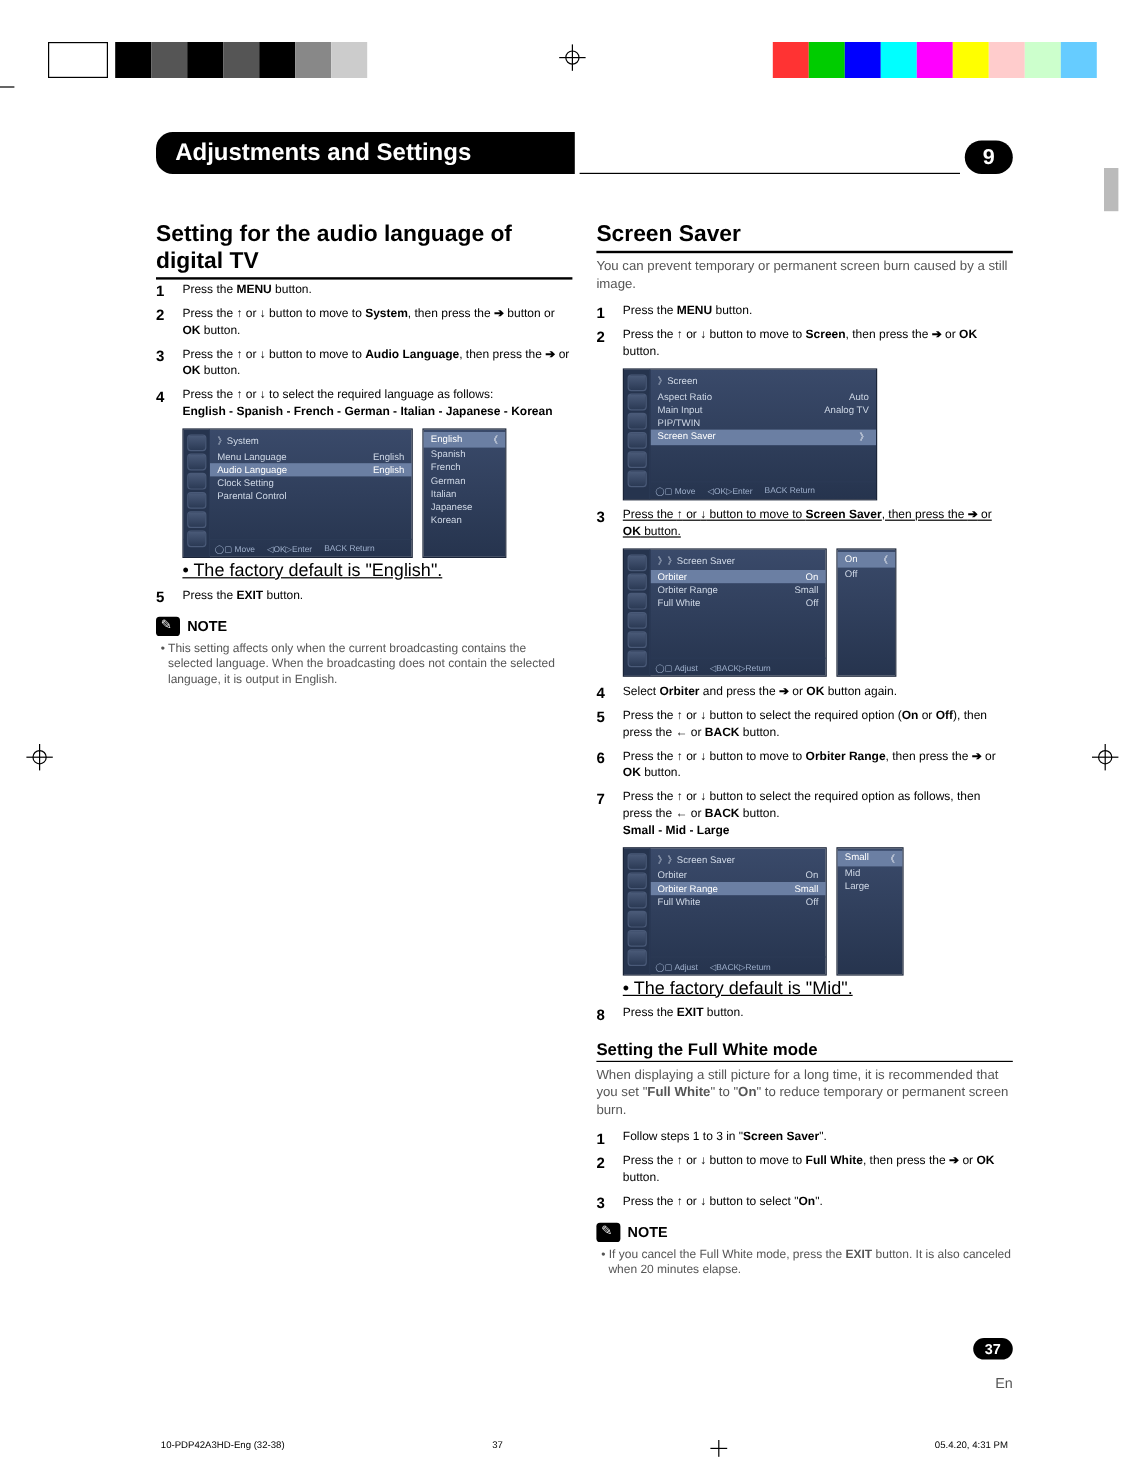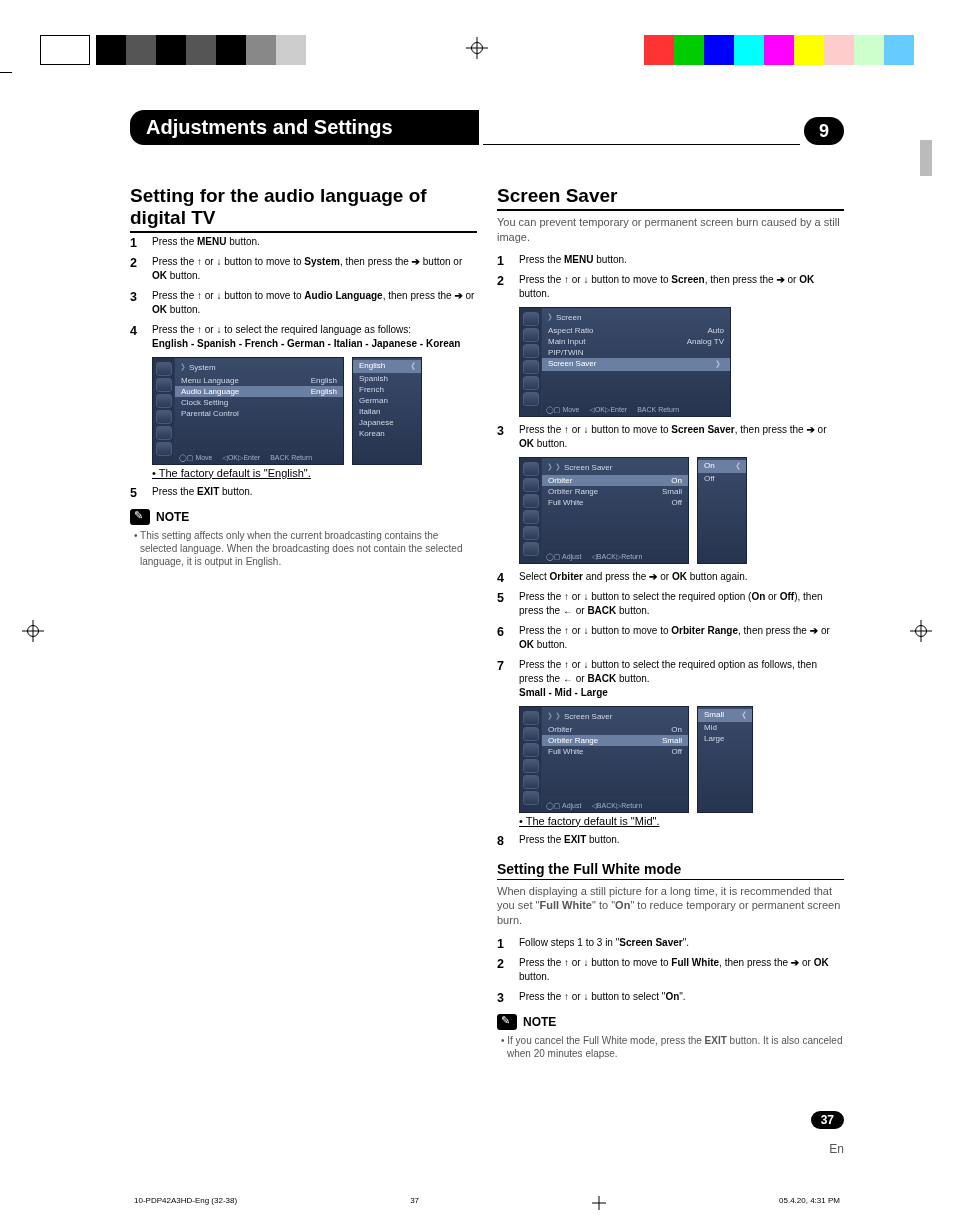--- a/index.html
+++ b/index.html
@@ -40,21 +40,21 @@
   .columns { display: flex; gap: 20px; justify-content: center; }
   .col { flex: 1; min-width: 0; }
 
   h2 { font-size: 19px; font-weight: bold; color: #000; margin-bottom: 2px; border-bottom: 2px solid #000; padding-bottom: 2px; line-height: 1.15; }
   h3 { font-size: 14px; font-weight: bold; margin-top: 14px; margin-bottom: 2px; border-bottom: 1.5px solid #000; padding-bottom: 2px; }
   p.intro { font-size: 11px; color: #555; line-height: 1.35; margin: 4px 0 8px; }
   ol.steps { list-style: none; counter-reset: step; }
   ol.steps > li { counter-increment: step; font-size: 10px; line-height: 1.4; padding-left: 22px; position: relative; margin-bottom: 6px; }
   ol.steps > li::before { content: counter(step); position: absolute; left: 0; top: 0; font-weight: bold; font-size: 12.5px; }
   ol.steps b { font-weight: bold; }
-  .subnote { font-size: 11px; margin-left: 22px; margin-top: -4px; margin-bottom: 6px; }
+  .subnote { font-size: 15px; margin-left: 22px; margin-top: -4px; margin-bottom: 6px; }
   .subnote.underline { text-decoration: underline; }
 
   .note-row { display: flex; align-items: center; gap: 6px; margin-top: 10px; }
   .note-icon { width: 20px; height: 16px; background: #000; border-radius: 3px; position: relative; }
   .note-icon::after { content: "✎"; color: #fff; position: absolute; font-size: 11px; left: 4px; top: 0; }
   .note-label { font-weight: bold; font-size: 12px; }
   .note-text { font-size: 10px; color: #555; line-height: 1.3; margin-top: 4px; padding-left: 10px; text-indent: -6px; }
 
   
   .osd-wrap { display: flex; gap: 8px; margin: 4px 0 6px 22px; }
@@ -253,21 +253,21 @@
             <div style="height:30px"></div>
           </div>
           <div class="osd-foot">
             <span>◯▢ Move</span>
             <span>◁OK▷Enter</span>
             <span>BACK Return</span>
           </div>
         </div>
       </div>
 
-      <ol class="steps" style="counter-reset: step 2;">
+      <ol class="steps" style="counter-reset: step 2; text-decoration: underline;">
         <li>Press the <b class="arrow-icon">↑</b> or <b class="arrow-icon">↓</b> button to move to <b>Screen Saver</b>, then press the <b class="arrow-icon">➔</b> or <b>OK</b> button.</li>
       </ol>
 
       <div class="osd-wrap">
         <div class="osd" style="width:170px">
           <div class="osd-icons">
               <div></div>
               <div></div>
               <div></div>
               <div></div>

